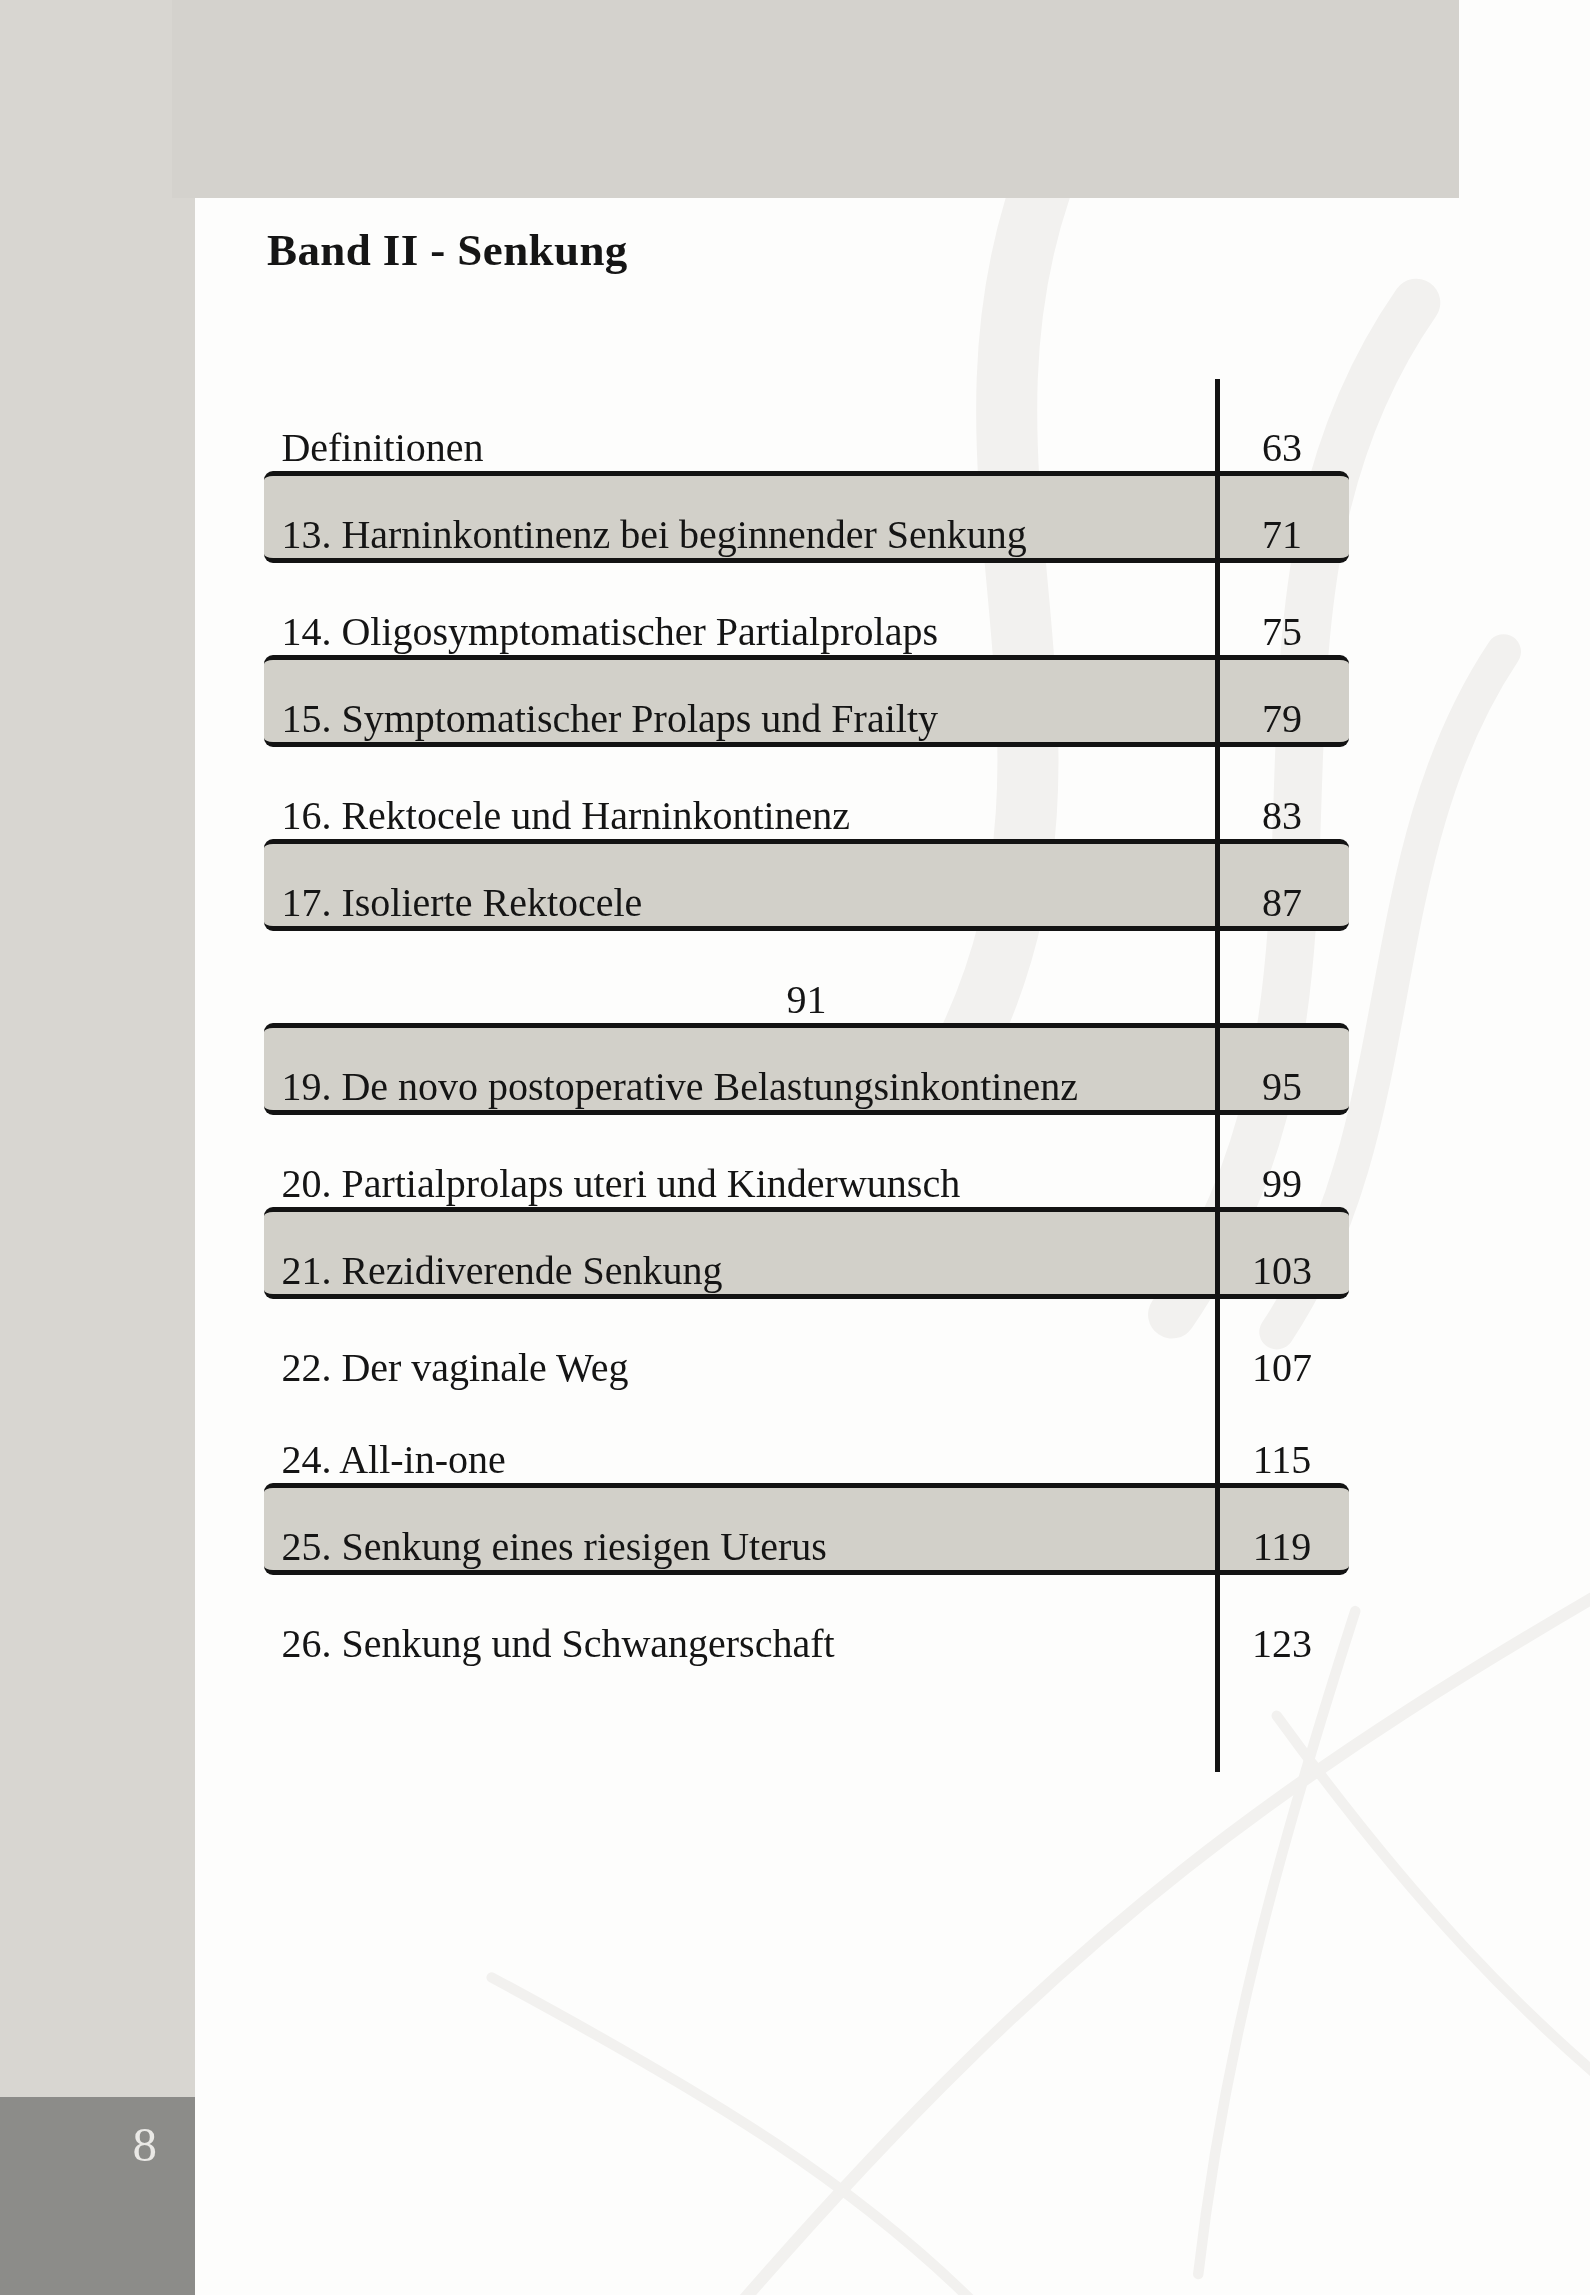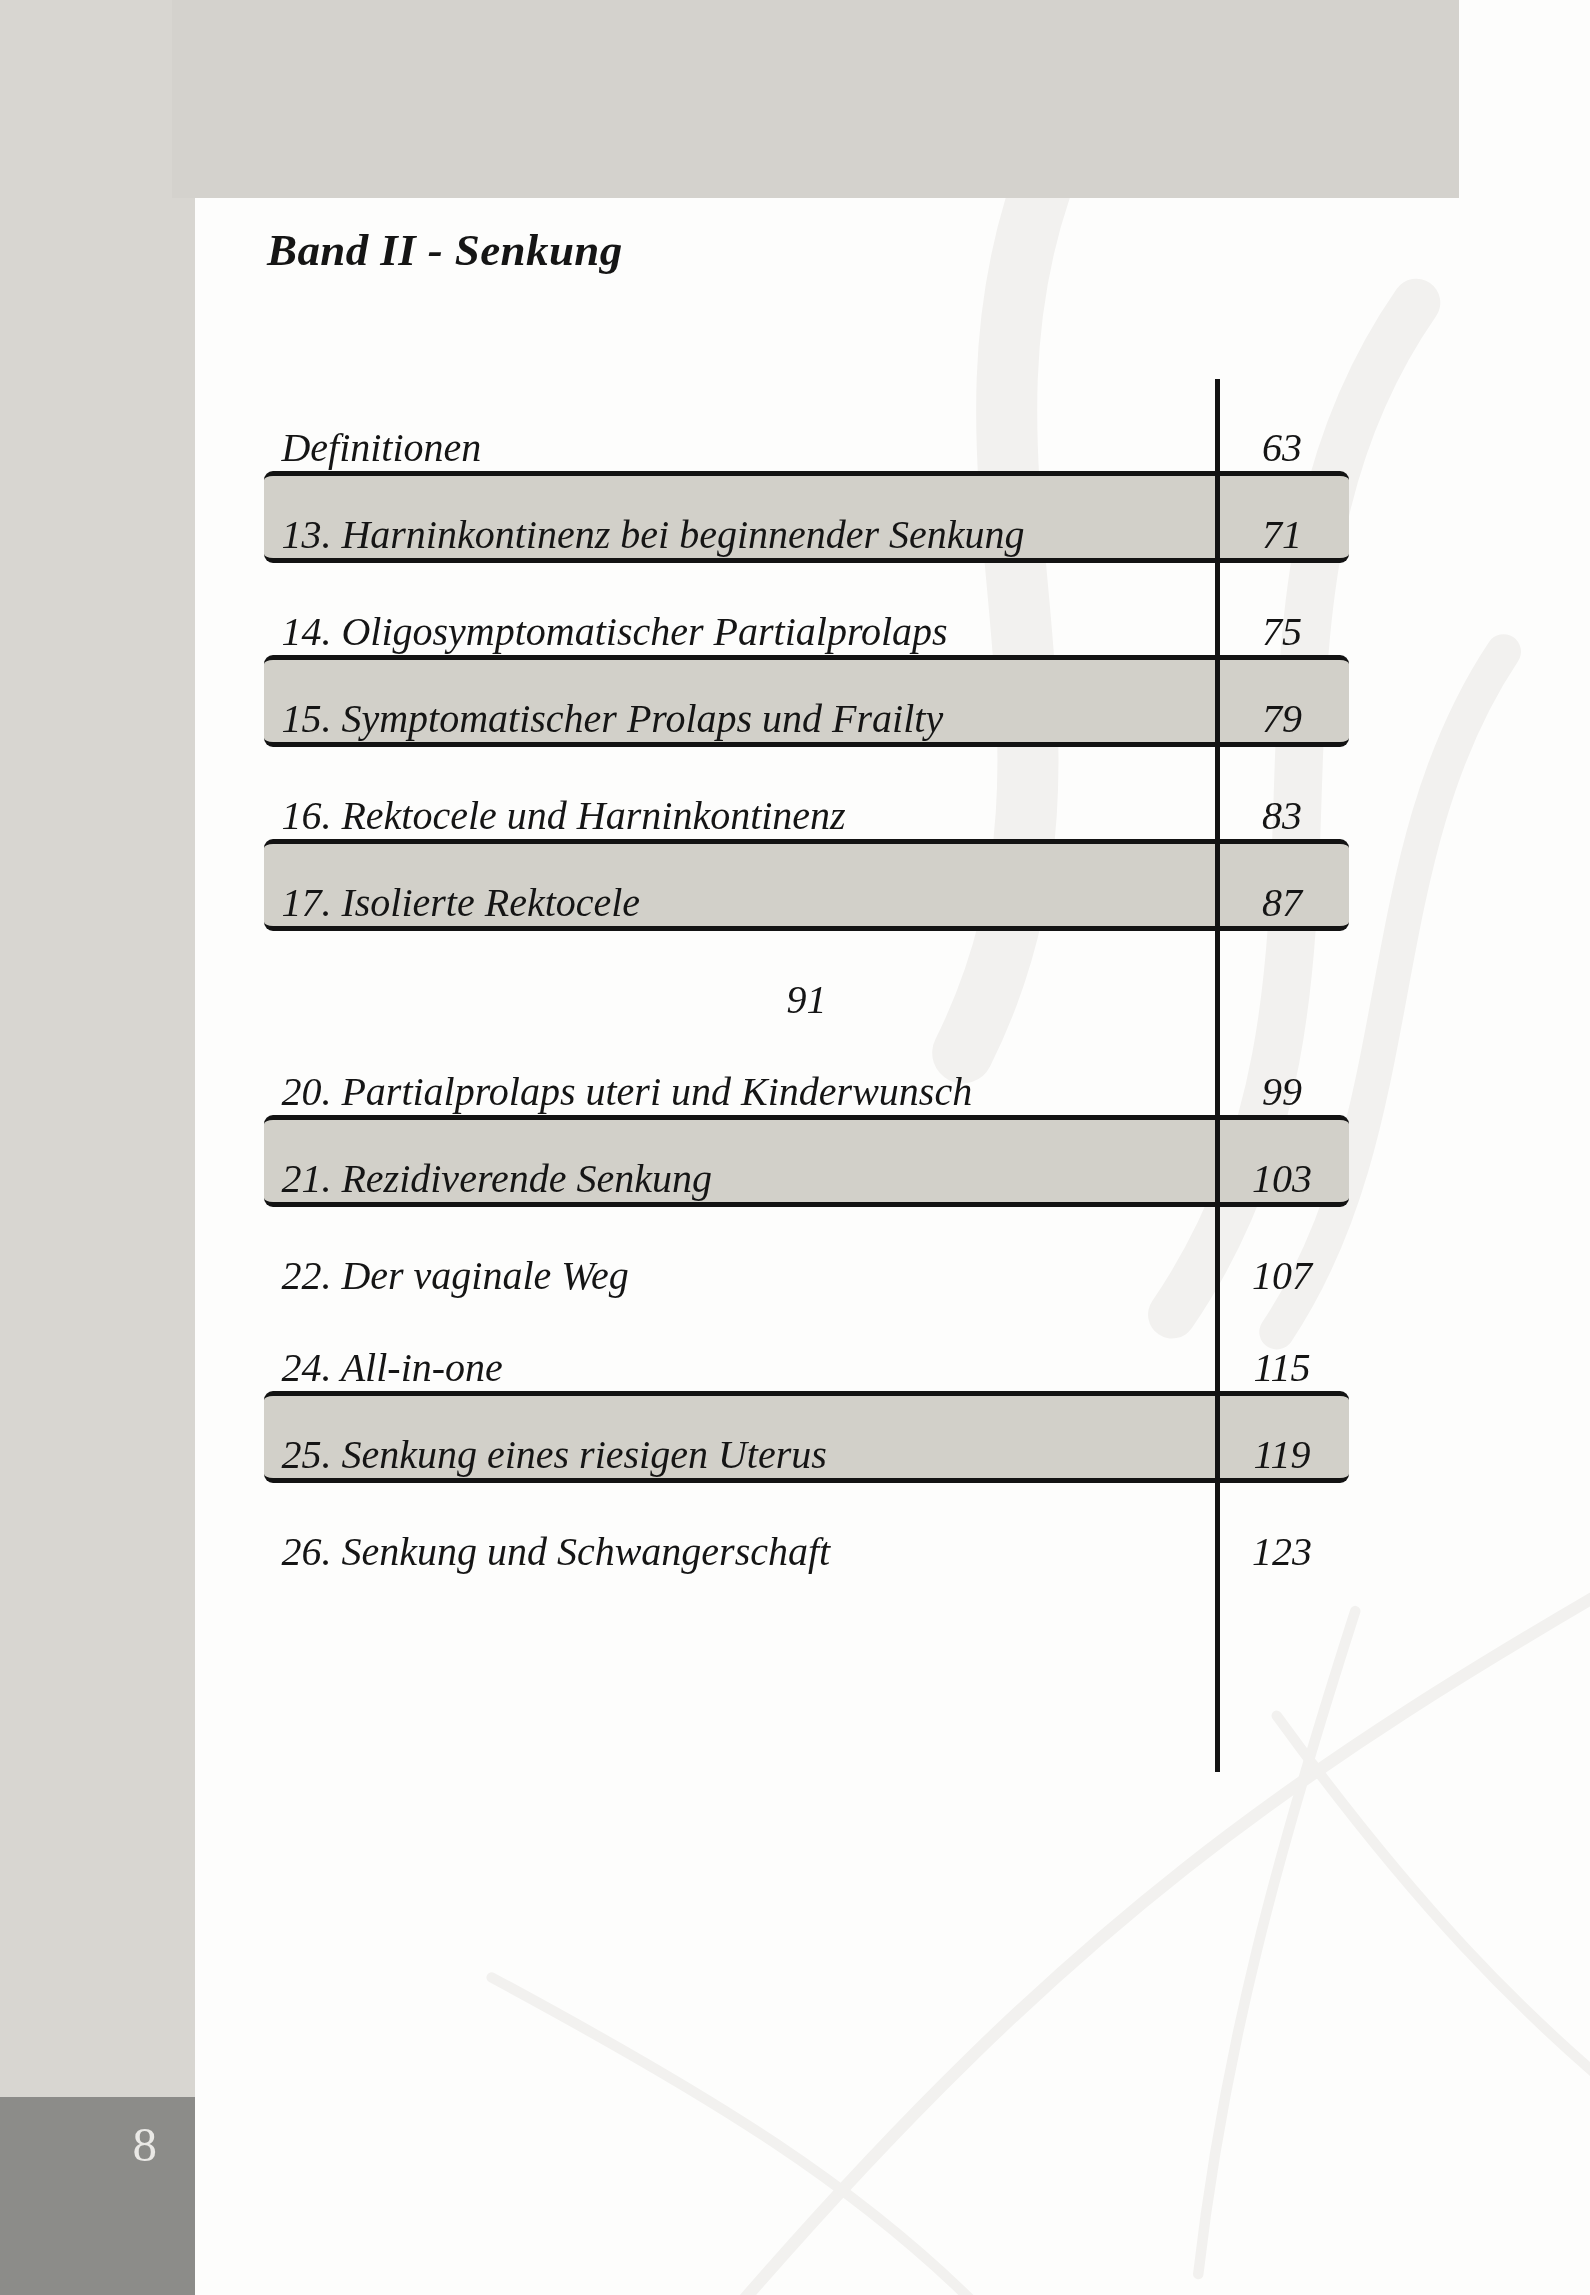--- a/index.html
+++ b/index.html
@@ -39,21 +39,20 @@
     width: 132px; height: 201px;
     background: var(--page-bg);
   }
 
   
   .page {
     position: absolute;
     left: 195px; top: 198px;
     width: 1395px; height: 2097px;
     background: var(--page-bg);
-    font-style: italic;
   }
 
   .watermark {
     position: absolute;
     left: 0; top: 0;
     width: 100%; height: 100%;
     pointer-events: none;
   }
 
   .section-title {
@@ -171,20 +170,24 @@
           <div class="toc-label">16. Rektocele und Harninkontinenz</div>
           <div class="toc-page">83</div>
         </div>
         <div class="toc-row shaded">
           <div class="toc-label">17. Isolierte Rektocele</div>
           <div class="toc-page">87</div>
         </div>
         <div class="toc-row">
           <div class="toc-page">91</div>
         </div>
+        <div class="toc-row shaded">
+          <div class="toc-label">19. De novo postoperative Belastungsinkontinenz</div>
+          <div class="toc-page">95</div>
+        </div>
         <div class="toc-row">
           <div class="toc-label">20. Partialprolaps uteri und Kinderwunsch</div>
           <div class="toc-page">99</div>
         </div>
         <div class="toc-row shaded">
           <div class="toc-label">21. Rezidiverende Senkung</div>
           <div class="toc-page">103</div>
         </div>
         <div class="toc-row">
           <div class="toc-label">22. Der vaginale Weg</div>

